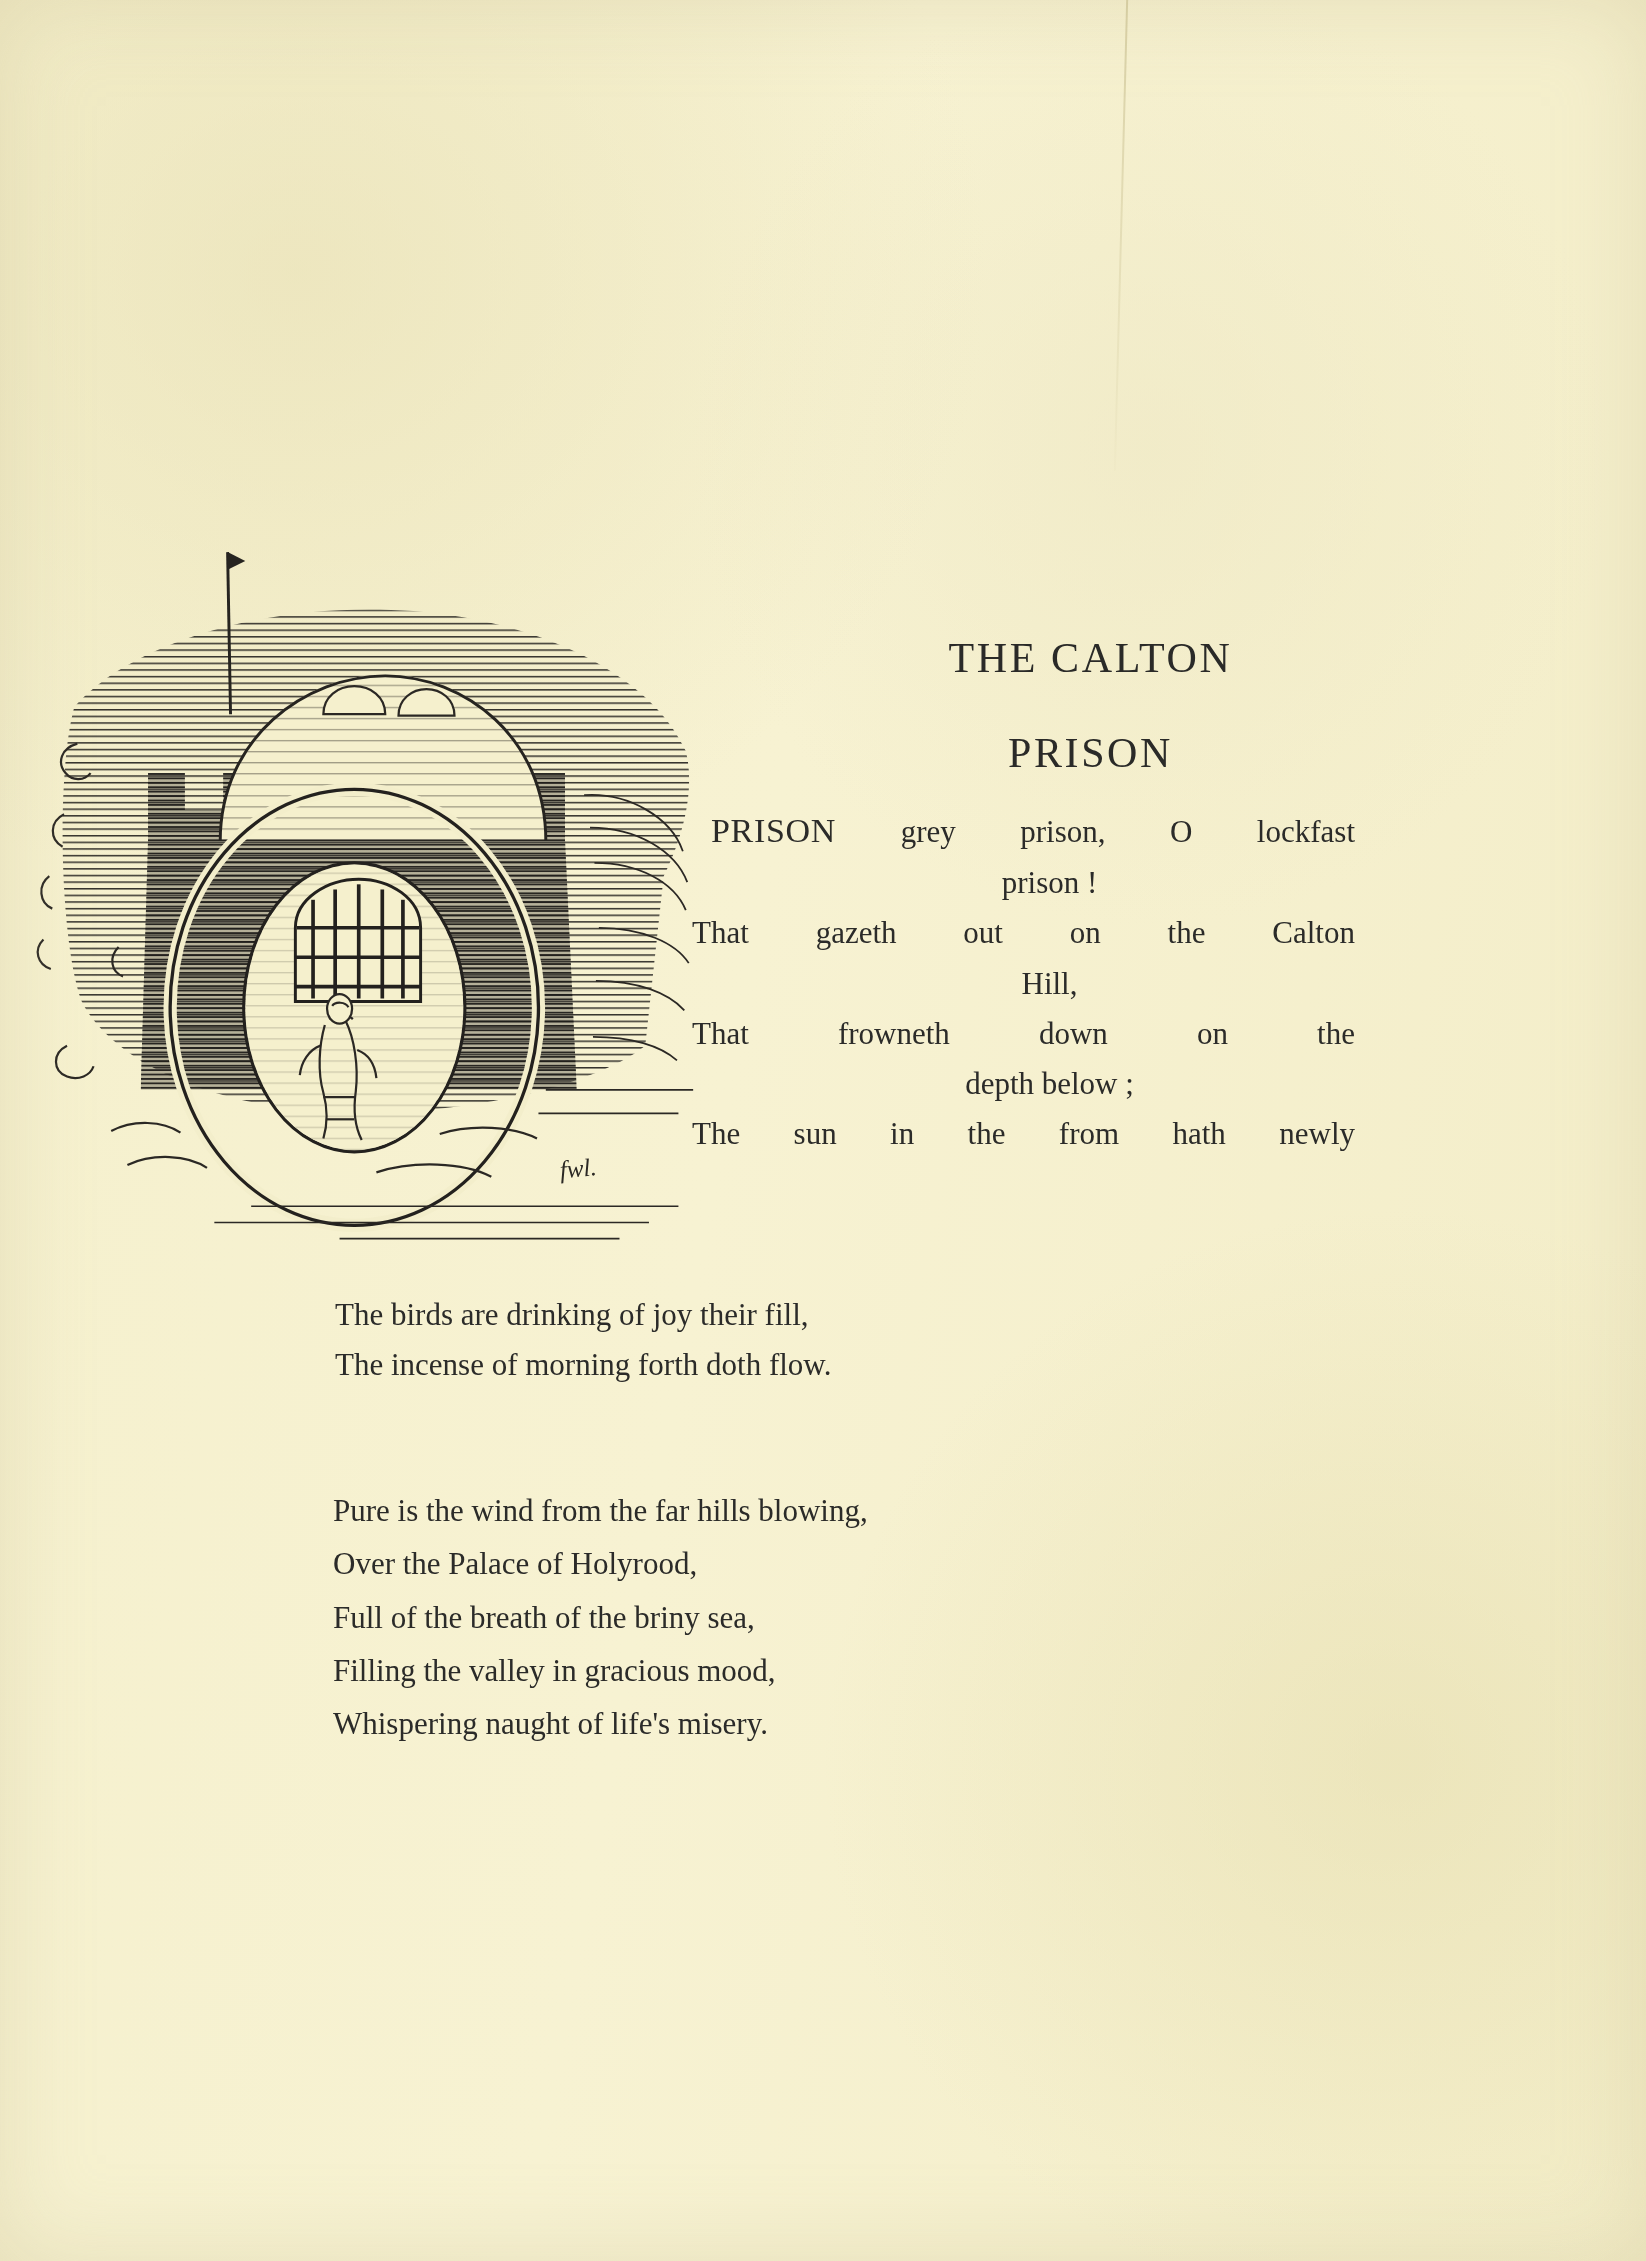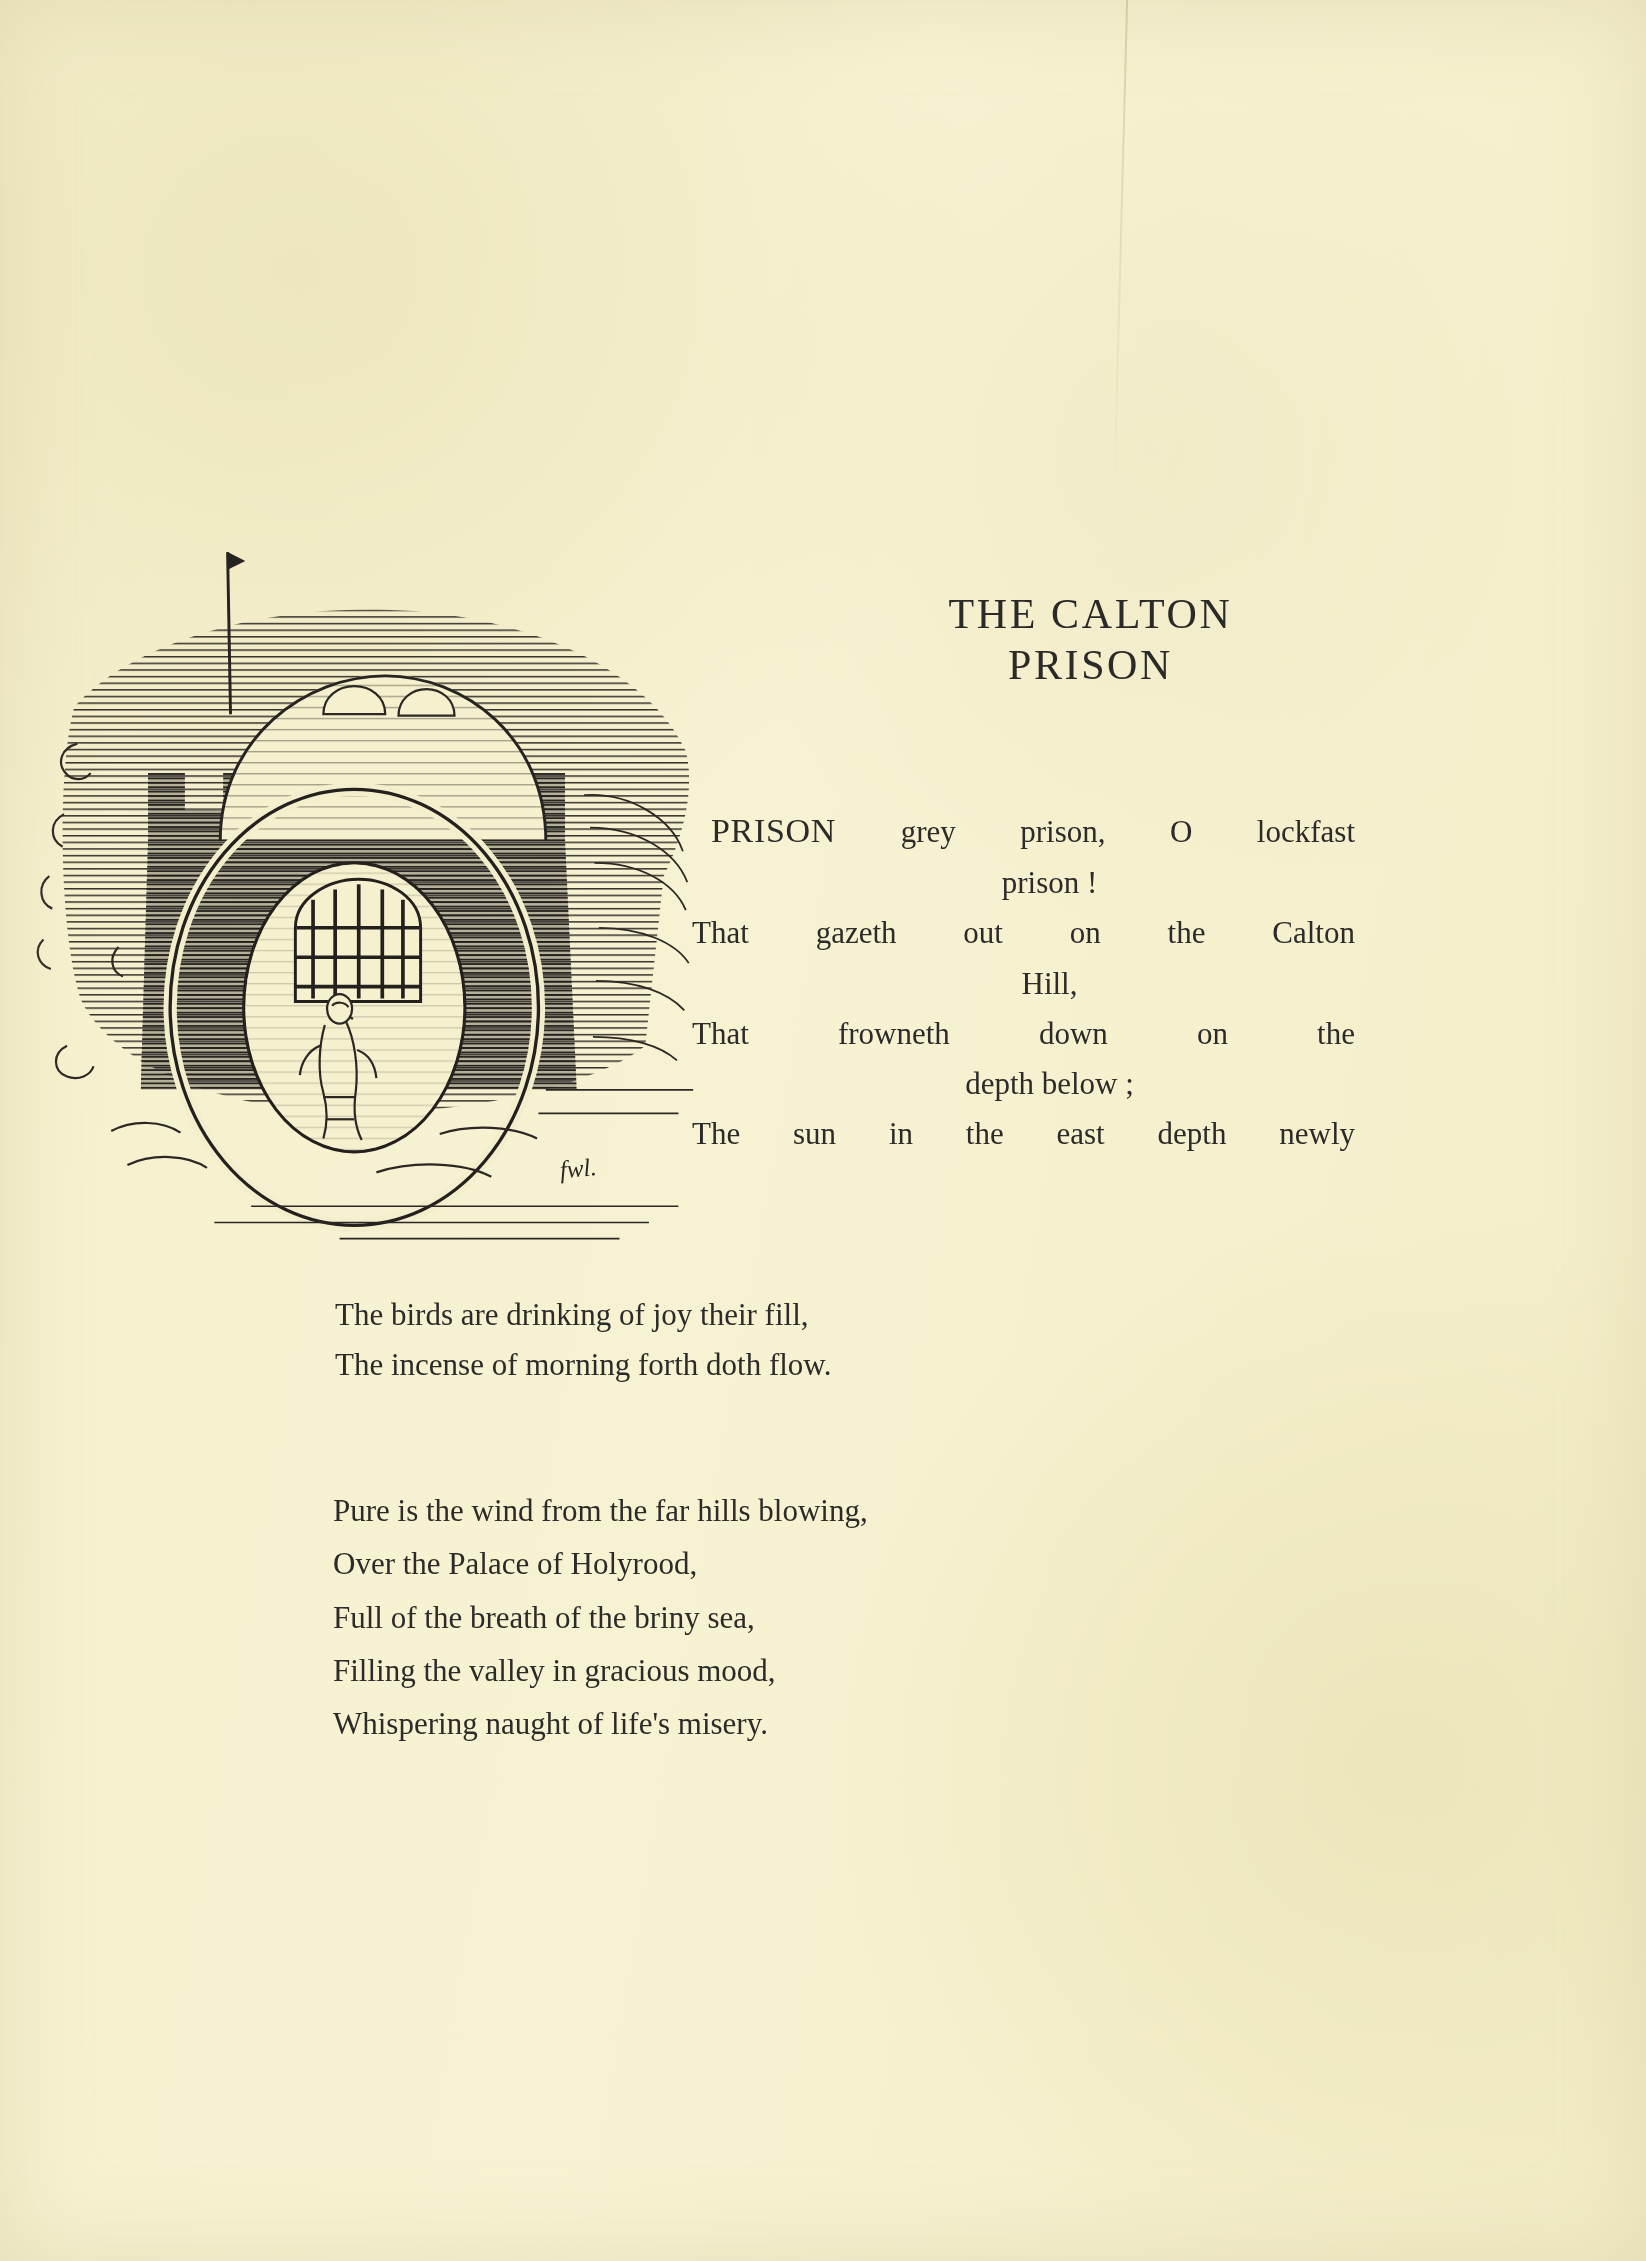--- a/index.html
+++ b/index.html
@@ -60,21 +60,21 @@
     position: absolute;
     left: 737px;
     top: 589px;
     width: 707px;
     text-align: center;
     font-size: 42px;
     letter-spacing: 2.6px;
     line-height: 1.22;
     color: #2a2a28;
   }
-  .title-line { display: block; white-space: pre; }
+  .title-line { display: block; white-space: pre; margin-top: 44px; }
 
   
   .stanza-one {
     position: absolute;
     left: 692px;
     top: 803px;
     width: 663px;
     font-size: 31px;
     line-height: 1.62;
     color: #2b2b29;
@@ -265,21 +265,21 @@
   <div class="stanza-one">
     <span class="s1-line first"><span class="smallcaps-lead">PRISON</span> <span>grey prison, O lockfast</span></span>
     <span class="s1-line runover">prison !</span>
 
     <span class="s1-line">That gazeth out on the Calton</span>
     <span class="s1-line runover">Hill,</span>
 
     <span class="s1-line">That frowneth down on the</span>
     <span class="s1-line runover">depth below ;</span>
 
-    <span class="s1-line">The sun in the east depth newly</span>
+    <span class="s1-line">The sun in the from hath newly</span>
   </div>
 
   <div class="stanza-one-tail">
     <span class="line">The birds are drinking of joy their fill,</span>
     <span class="line">The incense of morning forth doth flow.</span>
   </div>
 
   <div class="stanza-two">
     <span class="line">Pure is the wind from the far hills blowing,</span>
     <span class="line">Over the Palace of Holyrood,</span>

